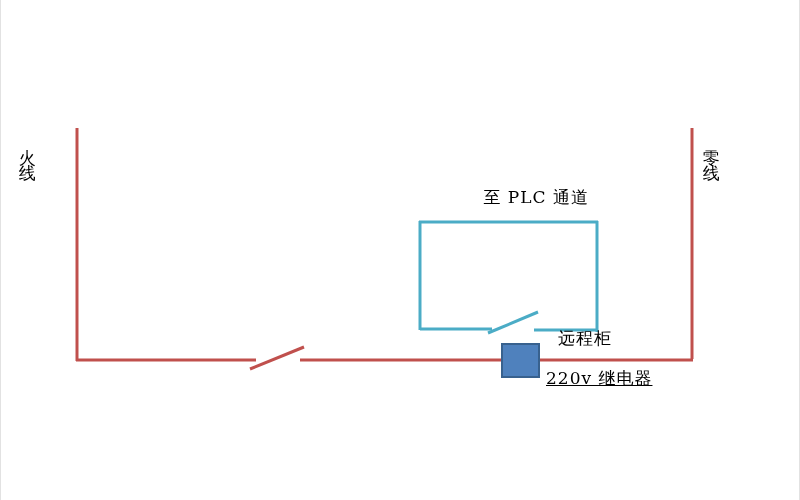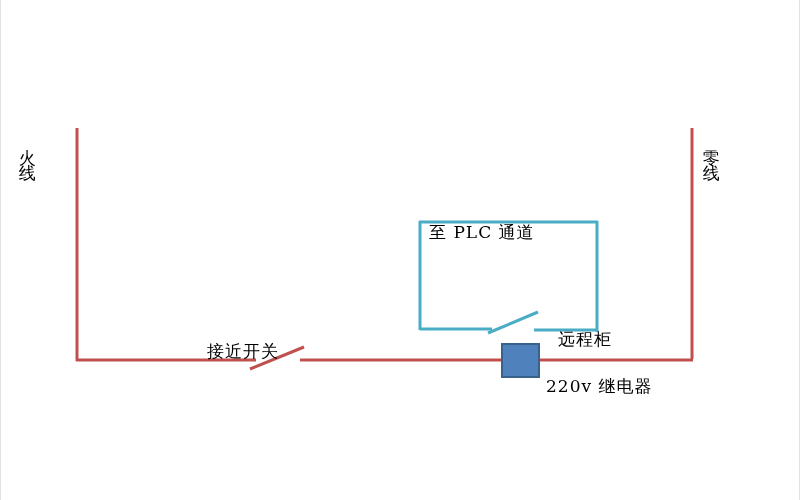--- a/index.html
+++ b/index.html
@@ -24,22 +24,21 @@
 
   .label {
     position: absolute;
     font-size: 17px;
     color: #000000;
     white-space: nowrap;
     letter-spacing: 1px;
     line-height: 1.1;
   }
   .label.center {
-    text-align: left;
-    margin-top: 35px;
+    text-align: right;
   }
   .label.vertical {
     writing-mode: vertical-rl;
     text-orientation: upright;
     letter-spacing: 15px;
     white-space: normal;
   }
 </style>
 </head>
 <body>
@@ -68,19 +67,18 @@
     <rect x="501" y="344" width="37" height="33" stroke-width="2" fill="#4f81bd" stroke="#38618e"></rect>
   </svg>
 
   <div class="label vertical" style="left: 17px; top: 136px;">火线</div>
 
   <div class="label vertical" style="left: 701px; top: 136px;">零线</div>
 
   <div class="label center" style="left: 428px; top: 188px; width: 160px;">至 PLC 通道</div>
 
 
-  <div class="label center" style="left: 206px; top: 307px; width: 120px;">接近开关</div>
 
-  <div class="label" style="left: 557px; top: 330px;">远程柜</div>
+  <div class="label" style="left: 557px; top: 330px; font-family: Liberation Serif, serif;">远程柜</div>
 
-  <div class="label" style="left: 545px; top: 377px;">220v 继电器</div>
+  <div class="label" style="left: 545px; top: 369px; text-decoration: underline;">220v 继电器</div>
 
 </div>
 
 </body></html>

